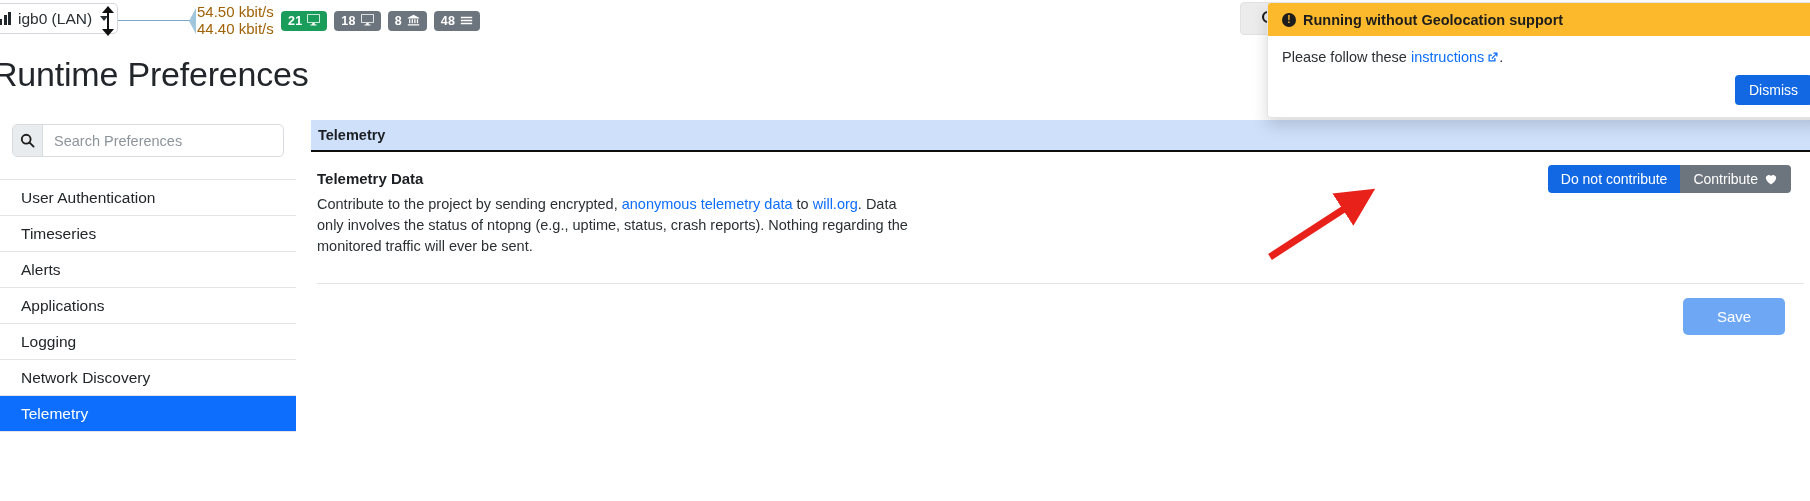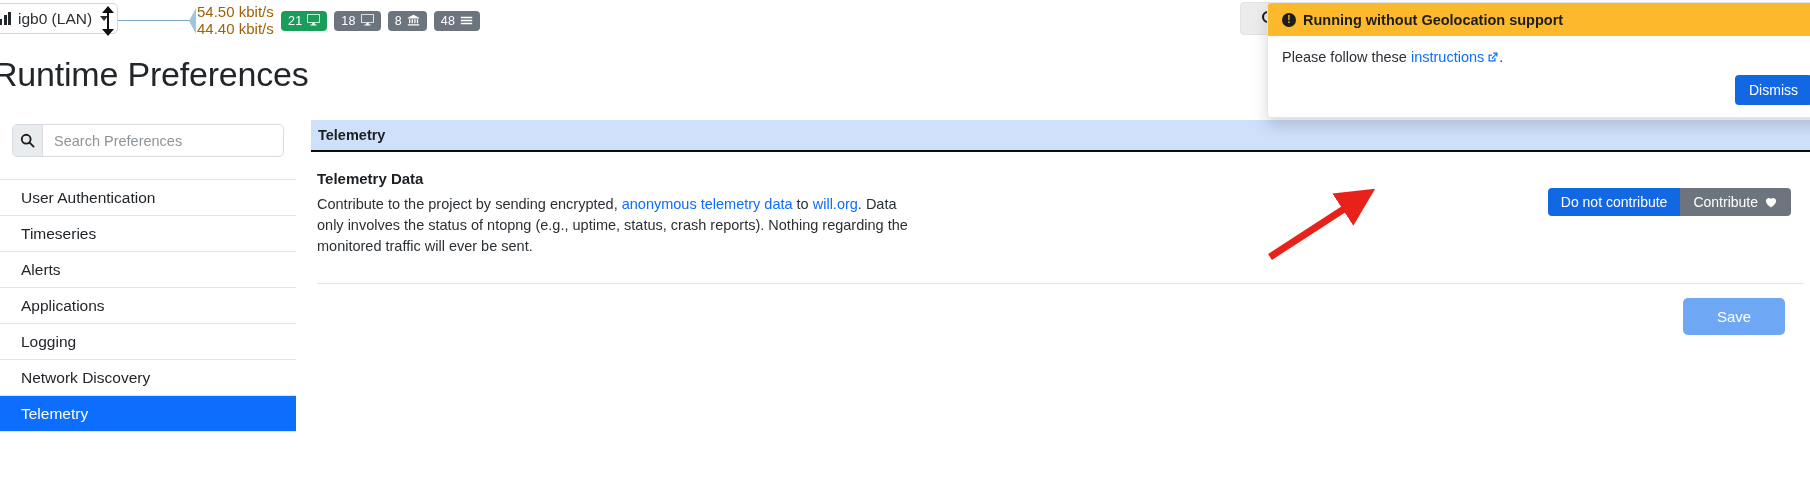--- a/index.html
+++ b/index.html
@@ -56,21 +56,21 @@
   .spark .line { position:absolute; left:0; top:14px; width:74px; height:1.6px; background:#7ba7c7; }
   .spark .tip  { position:absolute; right:0px; top:2px; width:0;height:0;
      border-top:13px solid transparent; border-bottom:13px solid transparent; border-right:7px solid #9fc6dd;}
   .rates { font-size: 15px; line-height: 16.5px; color:#a16207; white-space: nowrap; }
 
   .badges { position:absolute; left:281px; top:0; height:41px; display:flex; align-items:center; gap:7px; }
   .badge {
     display:flex; align-items:center; gap:5px;
     height:20px; padding:0 7px;
     border-radius:4px;
-    font-size:12.5px; font-weight:400; color:#fff;
+    font-size:12.5px; font-weight:700; color:#fff;
     letter-spacing:.2px;
   }
   .badge.green { background:#1a9c5b; }
   .badge.grey  { background:#6c757d; }
   .badge svg { display:block; }
 
   .search-box {
     position:absolute; left:1240px; top:2px;
     width: 58px; height: 33px;
     background:#ececec; border:1px solid #e2e2e2; border-radius:4px;
@@ -151,21 +151,21 @@
     border-bottom:2px solid #0e0e0e;
   }
   .panel-body { padding: 18px 6px 0 6px; position:relative; }
   .row-title { font-size:15px; font-weight:700; color:#1b1f23; margin:0 0 7px 0; }
   .row-desc  { font-size:14.5px; color:#2b3035; line-height:21px; max-width:600px; }
 
   .btn-group { position:absolute; right:19px; top:13px; display:flex; }
   .btn-seg {
     font-size:14px; padding:7px 13px; border:none; cursor:pointer;
     font-family:"Liberation Sans",sans-serif; line-height:1;
-    display:flex; align-items:center; gap:6px;margin-top:23px;
+    display:flex; align-items:center; gap:6px;
   }
   .btn-seg.on  { background:#1268e3; color:#fff; border-radius:4px 0 0 4px; }
   .btn-seg.off { background:#6c757d; color:#fff; border-radius:0 4px 4px 0; }
 
   .divider { border-top:1px solid #e3e5e8; margin: 26px 0 0 0; }
   .save-row { display:flex; justify-content:flex-end; padding: 14px 19px 0 0; }
   .btn-save {
     background:#6ea8f5; color:#fff; border:none; border-radius:5px;
     font-size:15px; padding:10px 0; width:102px;
     font-family:"Liberation Sans",sans-serif; cursor:pointer;margin-left:36px;

